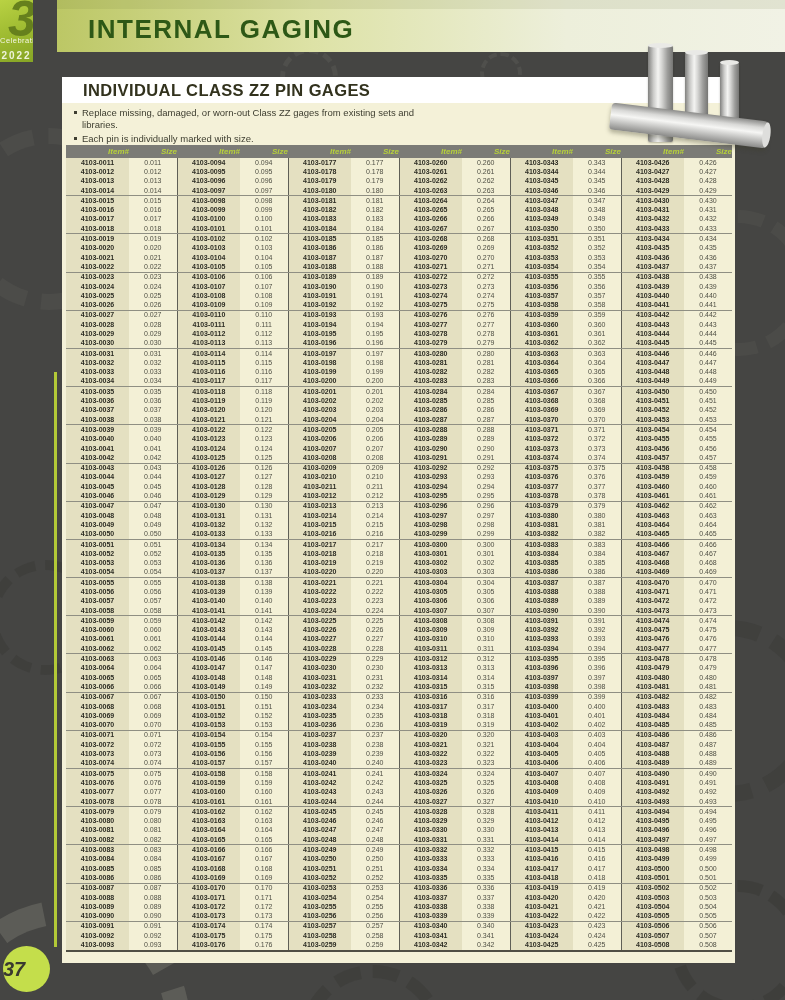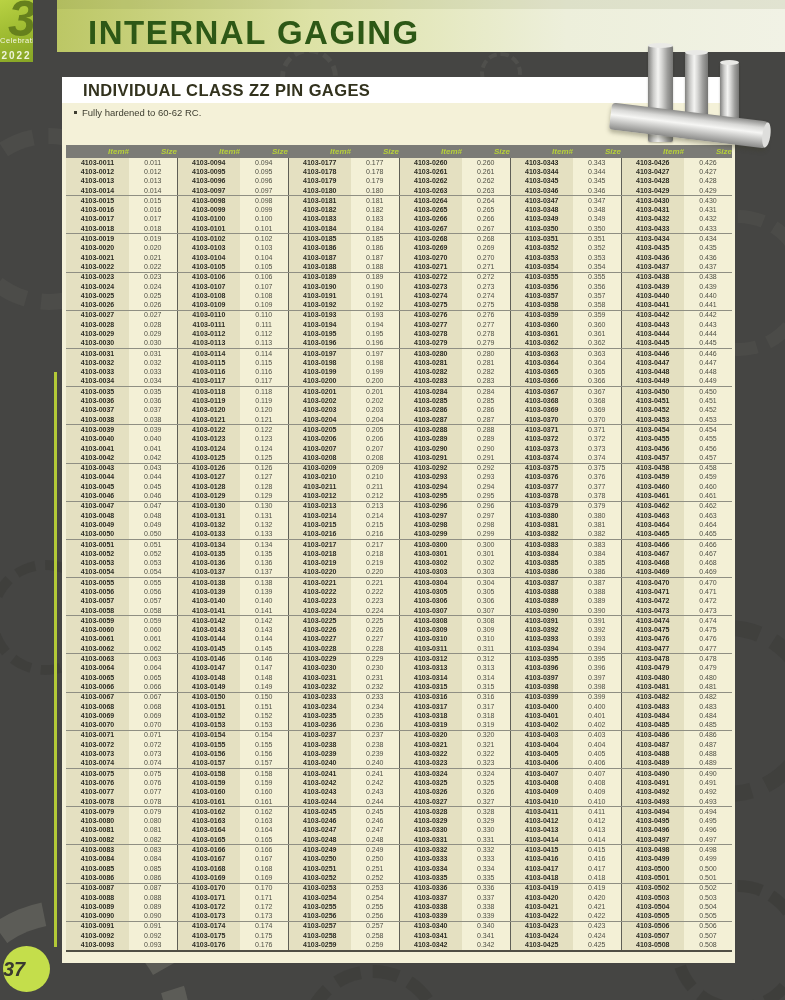--- a/index.html
+++ b/index.html
@@ -21,21 +21,21 @@
   .g9{right:-20px;top:880px;width:110px;height:110px;border:12px dashed #3c3c39;opacity:.7;}
 
   
   .topband{
     position:absolute;left:57px;top:0;width:728px;height:52px;z-index:1;
     background:linear-gradient(90deg,#bcc765 0%,#dde2a6 35%,#edefdb 70%,#f1f2e5 100%);
   }
   .topband::before{content:"";position:absolute;left:0;top:0;right:0;height:9px;background:rgba(90,95,40,0.10);}
   .page-title{
     position:absolute;left:88px;top:14px;z-index:2;
-    font-size:33px;font-weight:bold;letter-spacing:1.5px;color:#2d5816;
+    font-size:26px;font-weight:bold;letter-spacing:1.5px;color:#2d5816;
   }
   .logo{
     position:absolute;left:0;top:0;width:33px;height:62px;z-index:2;overflow:hidden;
     background:linear-gradient(160deg,#b9d243 0%,#9cb930 55%,#86a425 100%);
   }
   .logo-number{position:absolute;left:8px;top:-10px;font-size:50px;font-weight:bold;font-style:italic;color:#66801d;}
   .logo-celebrating{position:absolute;bottom:17px;left:0;width:100%;text-align:right;font-size:7.5px;letter-spacing:.5px;color:#f3f6e3;}
   .logo-year{position:absolute;bottom:1px;left:0;width:100%;text-align:center;font-size:10px;font-weight:bold;letter-spacing:2px;color:#eef3da;}
 
   
@@ -119,20 +119,22 @@
   <span class="logo-number">30</span>
   <span class="logo-celebrating">Celebrating</span>
   <span class="logo-year">2022</span>
 </div>
 <div class="page-title">INTERNAL GAGING</div>
 
 <div class="banner">INDIVIDUAL CLASS ZZ PIN GAGES</div>
 
 <div class="content">
   <ul class="bullets left">
+    <li>Replace missing, damaged, or worn-out Class ZZ gages from existing sets and libraries.</li>
+    <li>Each pin is individually marked with size.</li>
     <li>Fully hardened to 60-62 RC.</li>
   </ul>
   <table class="gage-table">
       <colgroup>
         <col class="col-item">
         <col class="col-size">
         <col class="col-item">
         <col class="col-size">
         <col class="col-item">
         <col class="col-size">

